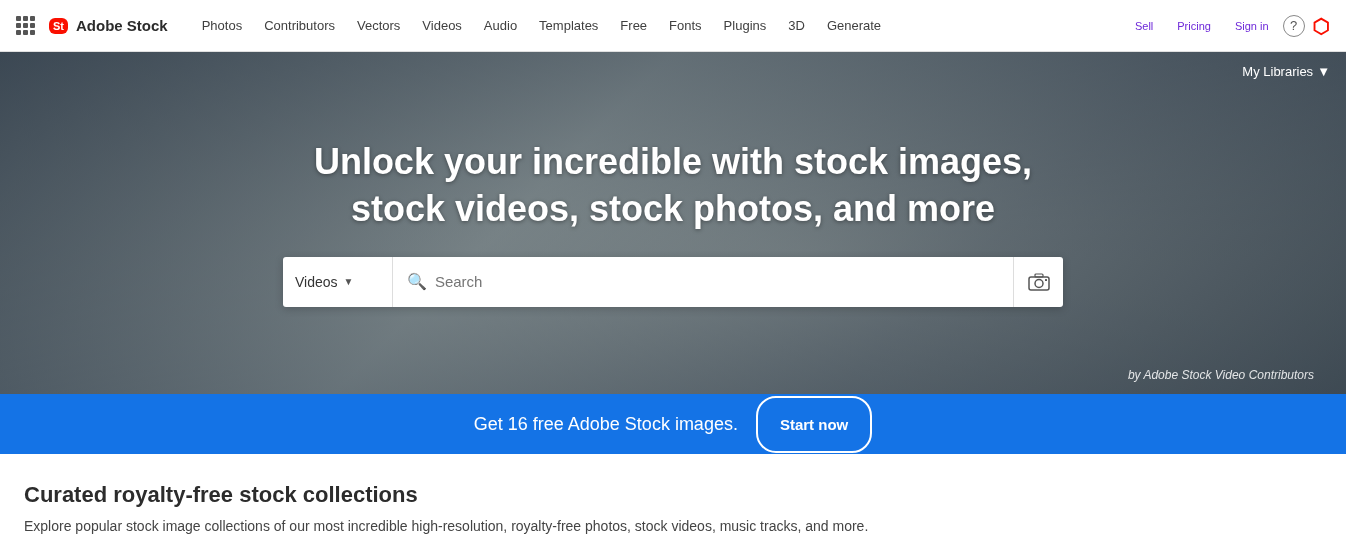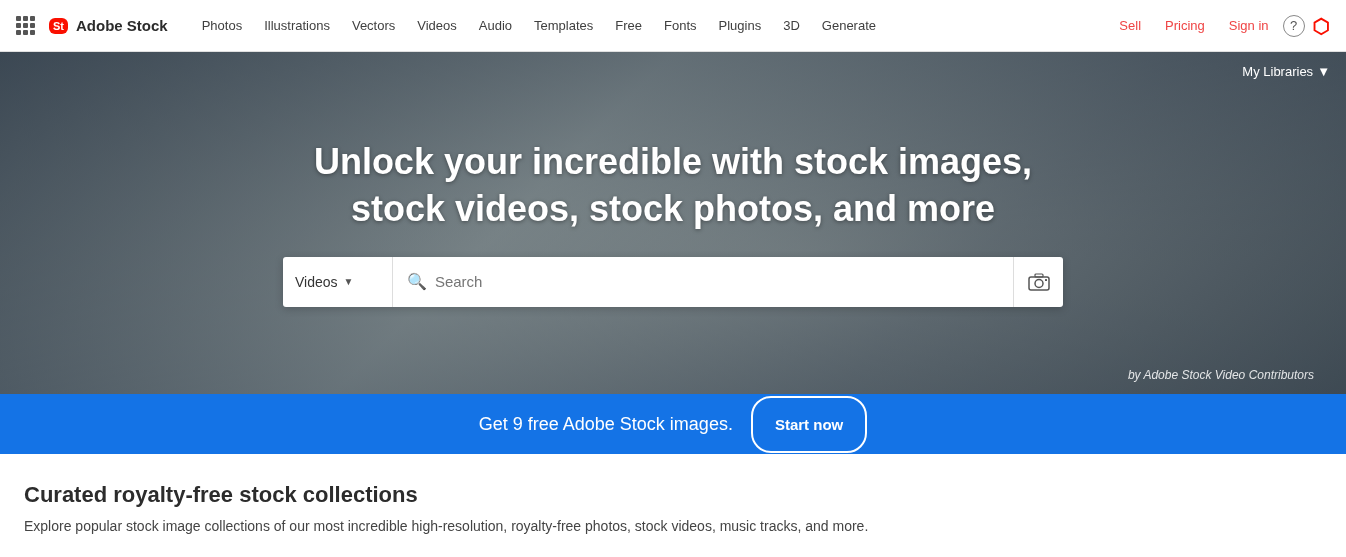--- a/index.html
+++ b/index.html
@@ -63,22 +63,22 @@
       white-space: nowrap;
       text-decoration: none;
     }
     .nav-right {
       margin-left: auto;
       display: flex;
       align-items: center;
       gap: 4px;
     }
     .nav-right-link {
-      font-size: 13px;
-      color: #ef4444;
+      font-size: 11px;
+      color: #6d28d9;
       padding: 6px 10px;
       cursor: pointer;
       white-space: nowrap;
     }
     .help-icon {
       width: 22px; height: 22px;
       border: 1.5px solid #888;
       border-radius: 50%;
       display: flex; align-items: center; justify-content: center;
       font-size: 13px;
@@ -269,21 +269,21 @@
         <div class="grid-dot"></div>
         <div class="grid-dot"></div>
       <div class="grid-dot"></div>
         <div class="grid-dot"></div>
         <div class="grid-dot"></div>
     </div>
     <span class="logo-badge">St</span>
     <span class="logo-text">Adobe Stock</span>
     <div class="nav-links">
       <a class="nav-link">Photos</a>
-      <a class="nav-link">Illustrations</a>
+      <a class="nav-link">Contributors</a>
       <a class="nav-link">Vectors</a>
       <a class="nav-link">Videos</a>
       <a class="nav-link">Audio</a>
       <a class="nav-link">Templates</a>
       <a class="nav-link">Free</a>
       <a class="nav-link">Fonts</a>
       <a class="nav-link">Plugins</a>
       <a class="nav-link">3D</a>
       <a class="nav-link">Generate</a>
     </div>
@@ -330,20 +330,20 @@
       </div>
     </div>
   </div>
 
   <div class="hero-attribution">
     <span>by Adobe Stock Video Contributors</span>
   </div>
 </section>
 
 <div class="promo-banner">
-  <span class="promo-text">Get 9 free Adobe Stock images.</span>
+  <span class="promo-text">Get 16 free Adobe Stock images.</span>
   <button class="promo-btn">Start now</button>
 </div>
 
 <div class="curated-section">
   <h2 class="curated-title">Curated royalty-free stock collections</h2>
   <p class="curated-desc">Explore popular stock image collections of our most incredible high-resolution, royalty-free photos, stock videos, music tracks, and more.</p>
 </div>
 
 </body></html>

